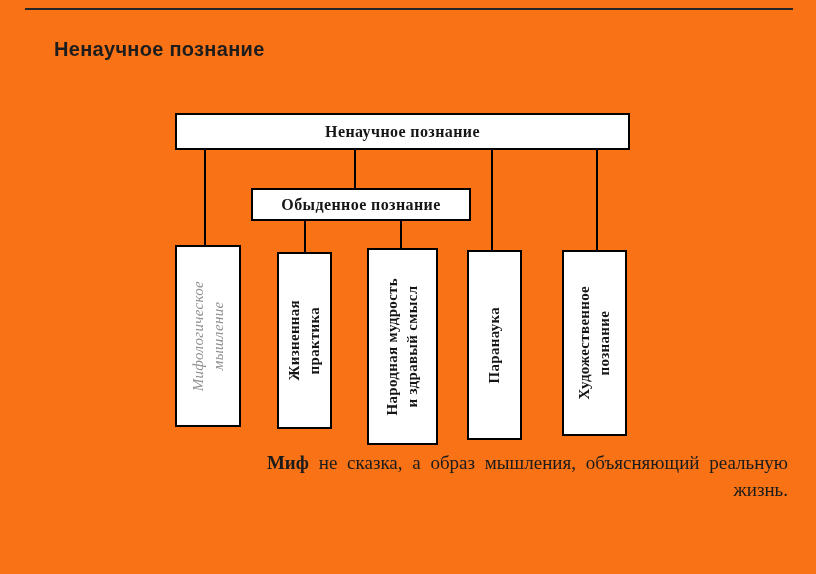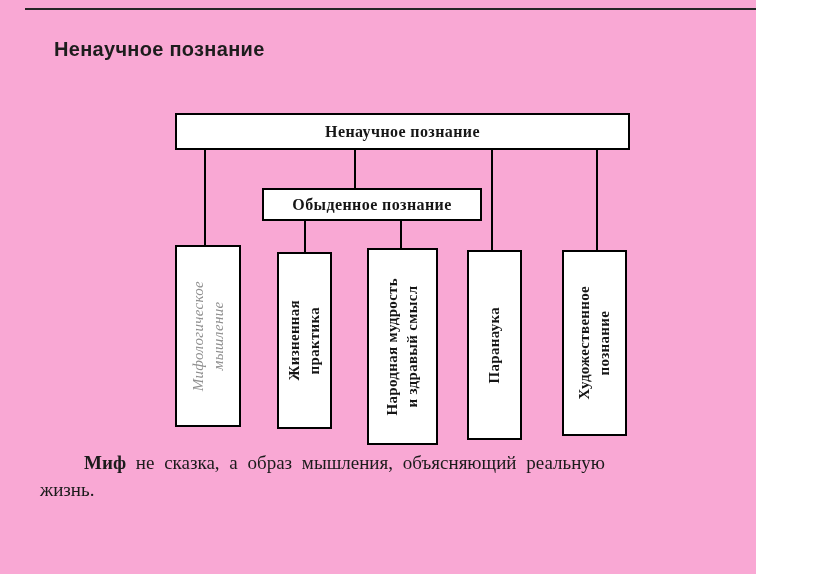--- a/index.html
+++ b/index.html
@@ -1,20 +1,20 @@
 <!DOCTYPE html>
 <html><head>
 <meta charset="utf-8">
 <style>
   html, body { margin: 0; padding: 0; background: #ffffff; }
   .page {
     position: relative;
-    width: 756px;
+    width: 816px;
     height: 574px;
-    background: #f9a8d4;
+    background: #f97316;
     font-family: "Liberation Serif", serif;
     color: #161616;
     overflow: hidden;
   }
   .top-rule {
     position: absolute;
     left: 25px; top: 8px;
     width: 768px; height: 2px;
     background: #262626;
   }
@@ -68,42 +68,42 @@
     left: 40px; top: 450px;
     width: 748px;
     font-size: 19px;
     line-height: 1.42;
     color: #1b1b1b;
   }
   .bodytext p { margin: 0; text-indent: 44px; }
   .bodytext p + p { margin-top: 3px; }
   .lead { font-weight: 700; }
   .rest { white-space: pre-line; }
-  .p1 { word-spacing: 5px; }
+  .p1 { word-spacing: 5px; text-align: right; }
   .p2 { word-spacing: 1px; }
 </style>
 </head>
 <body>
 
 <div class="page">
 
   <div class="top-rule"></div>
 
   <div class="heading">Ненаучное познание</div>
 
   <div class="box" style="left:175px; top:113px; width:455px; height:37px;">
     <span class="hlabel">Ненаучное познание</span>
   </div>
 
   <div class="conn" style="left:204px; top:150px; height:95px;"></div>
   <div class="conn" style="left:354px; top:150px; height:38px;"></div>
   <div class="conn" style="left:491px; top:150px; height:100px;"></div>
   <div class="conn" style="left:596px; top:150px; height:100px;"></div>
 
-  <div class="box" style="left:262px; top:188px; width:220px; height:33px;">
+  <div class="box" style="left:251px; top:188px; width:220px; height:33px;">
     <span class="hlabel">Обыденное познание</span>
   </div>
 
   <div class="conn" style="left:304px; top:221px; height:31px;"></div>
   <div class="conn" style="left:400px; top:221px; height:27px;"></div>
 
   <div class="box" style="left:175px; top:245px; width:66px; height:182px;">
     <span class="vlabel faded">Мифологическое
 мышление</span>
   </div>

